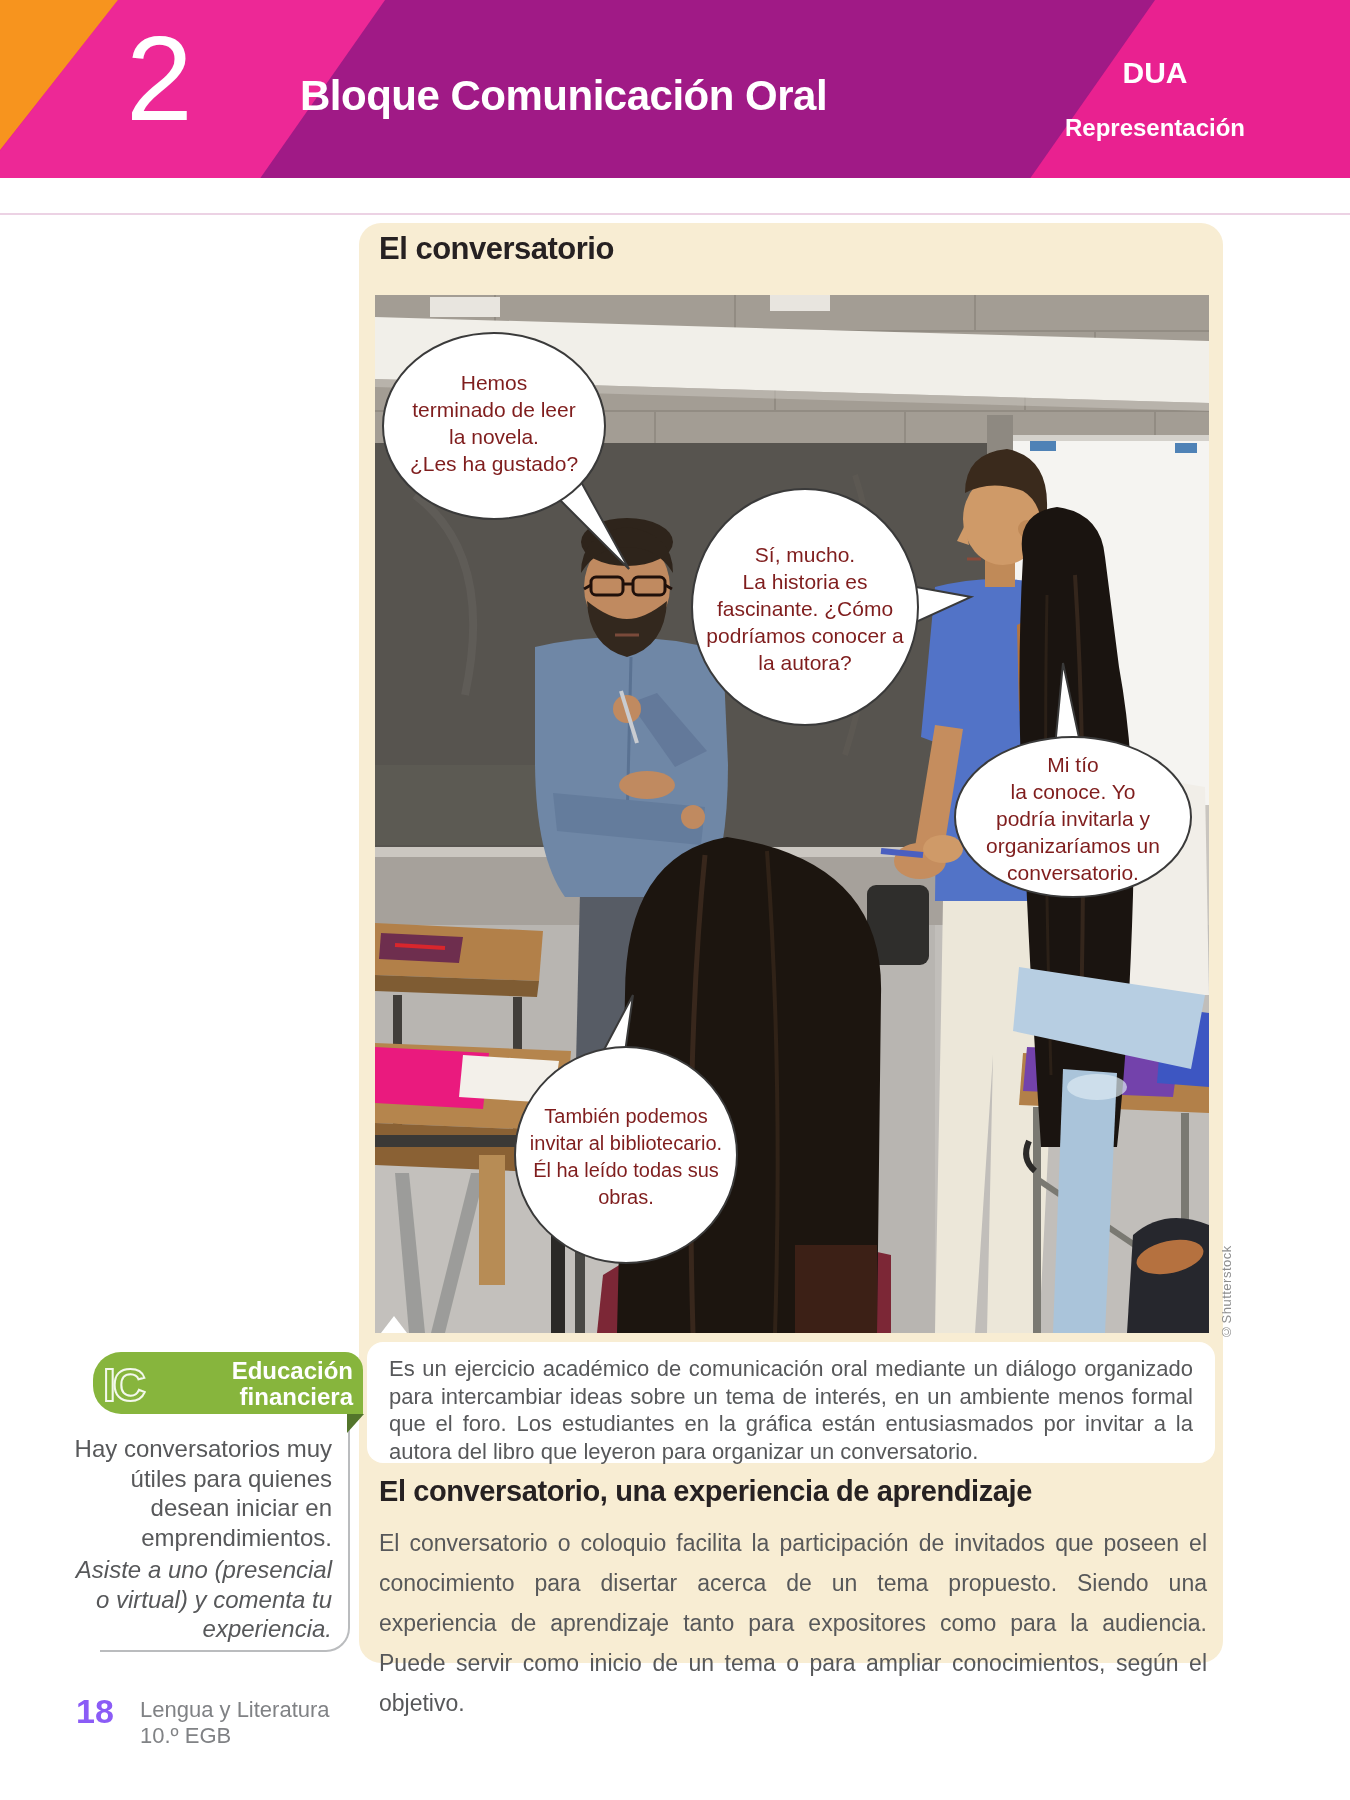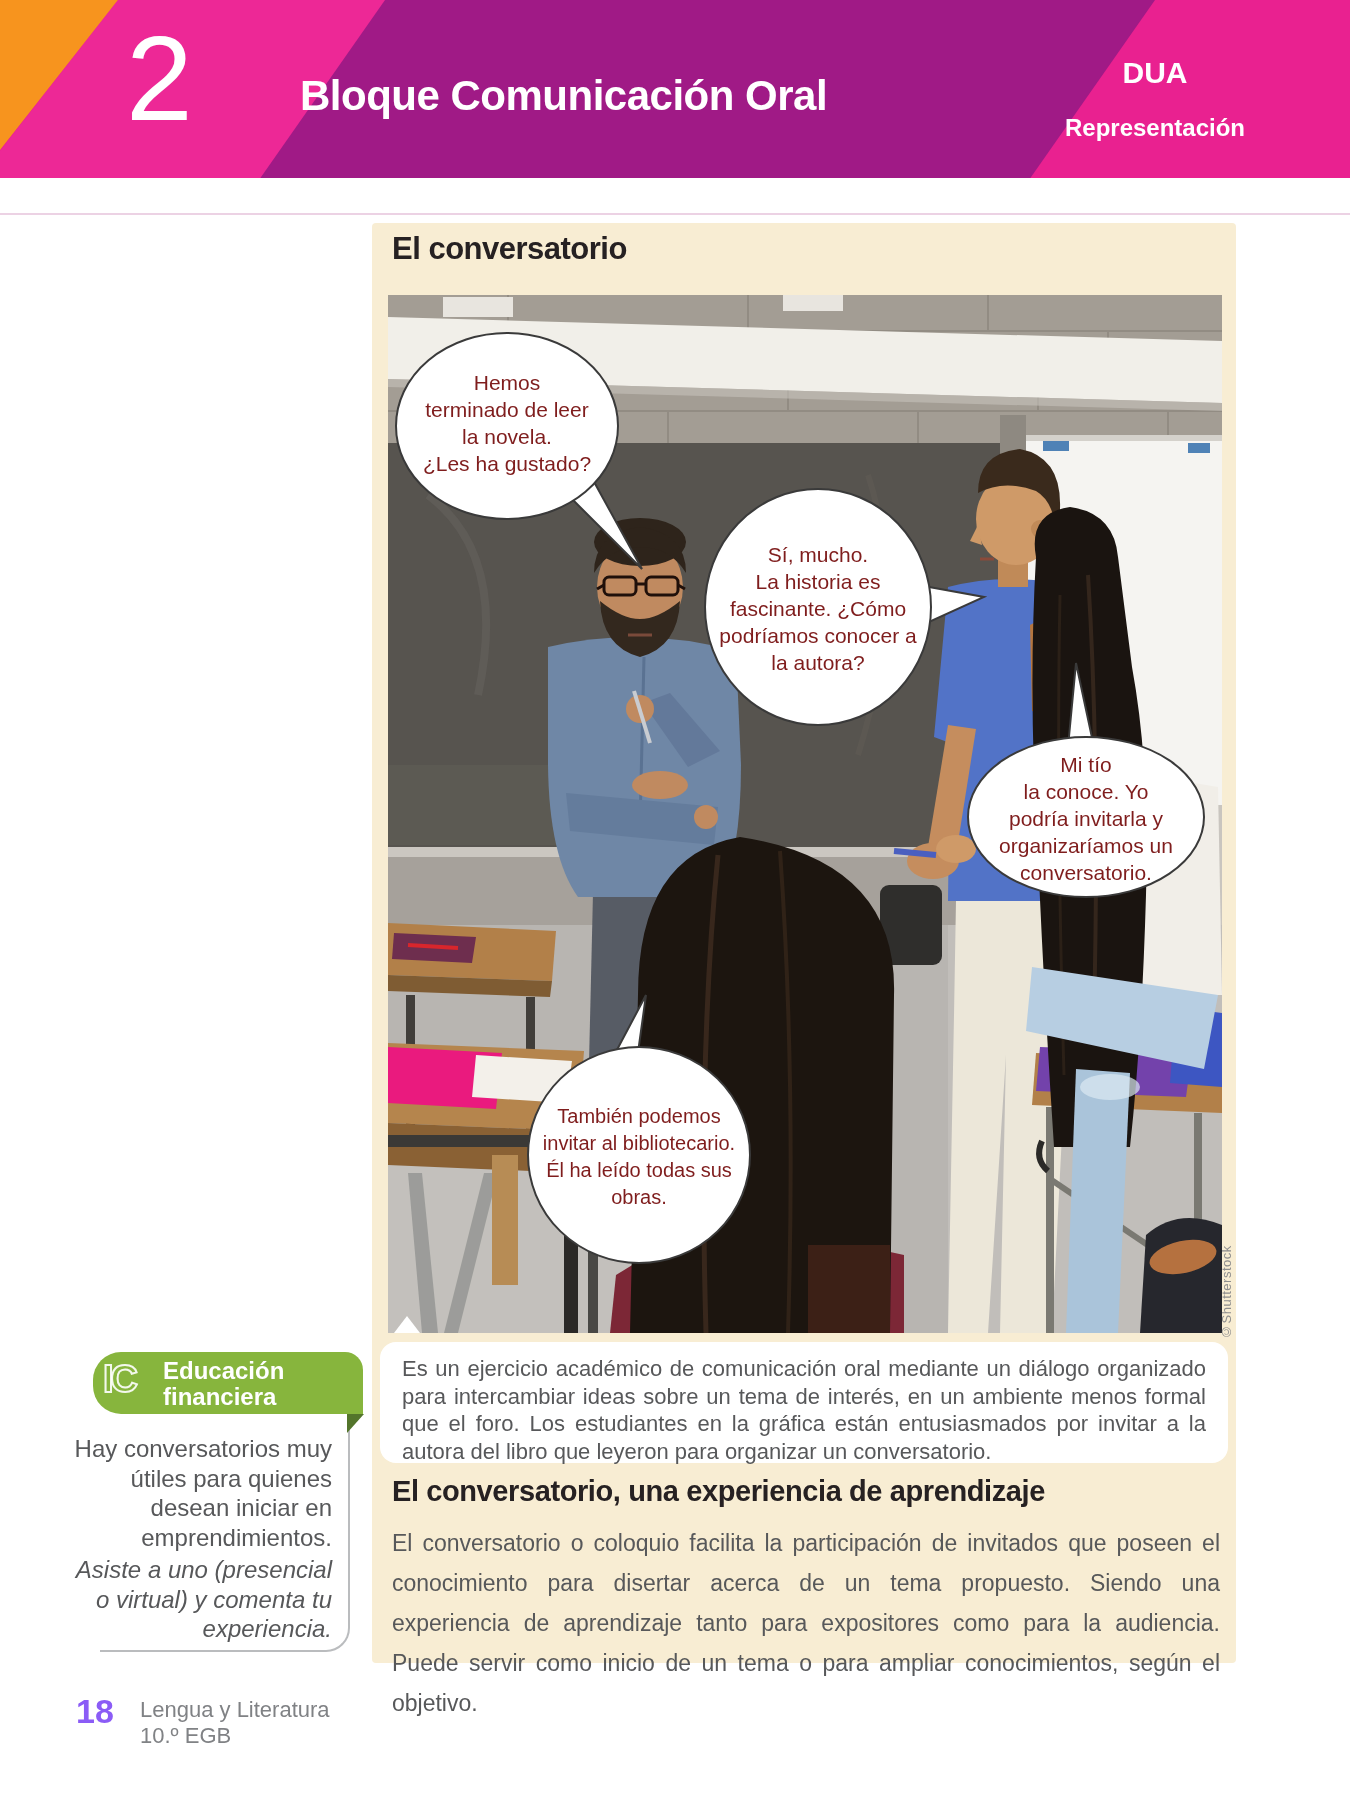--- a/index.html
+++ b/index.html
@@ -22,21 +22,21 @@
     transform:skewX(-35deg);transform-origin:top left;}
   .unit-number{position:absolute;left:126px;top:18px;font-size:120px;line-height:120px;color:#fff;
     font-weight:400;letter-spacing:-2px;}
   .header-title{position:absolute;left:300px;top:72px;font-size:42px;font-weight:700;color:#fff;letter-spacing:-.5px;}
   .dua{position:absolute;left:1030px;top:56px;width:250px;text-align:center;color:#fff;}
   .dua .l1{font-size:30px;font-weight:700;line-height:34px;}
   .dua .l2{font-size:24px;font-weight:700;line-height:28px;margin-top:24px;}
   .hairline{position:absolute;left:0;top:213px;width:1350px;height:2px;background:#ecd2e4;}
 
   
-  .panel{position:absolute;left:372px;top:223px;width:864px;height:1440px;background:var(--cream);border-radius:4px;}
+  .panel{position:absolute;left:359px;top:223px;width:864px;height:1440px;background:var(--cream);border-radius:22px;}
   .section-title{position:absolute;left:20px;top:8px;font-size:31px;font-weight:700;color:var(--ink);letter-spacing:-.5px;}
 
   
   .photo{position:absolute;left:16px;top:72px;width:834px;height:1038px;overflow:hidden;background:#a39d94;}
   .photo svg{position:absolute;left:0;top:0;}
   .bubble-text{position:absolute;text-align:center;font-size:21px;line-height:27px;color:#7f1d1d;white-space:pre-line;}
   .bt1{left:18px;top:74px;width:202px;}
   .bt2{left:322px;top:246px;width:216px;}
   .bt3{left:584px;top:456px;width:228px;}
   .bt4{left:146px;top:808px;width:210px;font-size:20px;}
@@ -53,23 +53,23 @@
   .bodytext{position:absolute;left:20px;top:1300px;width:828px;font-size:23px;line-height:40px;color:var(--body);
     text-align:justify;}
 
   
   .sb-frame{position:absolute;left:100px;top:1400px;width:250px;height:252px;
     border-right:2px solid #babcbe;border-bottom:2px solid #babcbe;border-bottom-right-radius:24px;}
   .sb-badge{position:absolute;left:93px;top:1352px;width:270px;height:62px;background:var(--green);
     border-radius:28px 18px 0 28px;}
   .sb-fold{position:absolute;left:347px;top:1414px;width:0;height:0;
     border-top:19px solid var(--green-dark);border-right:17px solid transparent;}
-  .sb-logo{position:absolute;left:10px;top:6px;font-size:38px;font-weight:700;color:transparent;
+  .sb-logo{position:absolute;left:10px;top:6px;font-size:46px;font-weight:700;color:transparent;
     -webkit-text-stroke:2px rgba(255,255,255,.9);letter-spacing:-3px;}
-  .sb-title{position:absolute;left:70px;top:6px;width:190px;text-align:left;color:#fff;font-weight:700;
+  .sb-title{position:absolute;left:70px;top:6px;width:190px;text-align:right;color:#fff;font-weight:700;
     font-size:24px;line-height:26px;}
   .sb-text{position:absolute;left:58px;top:1434px;width:274px;text-align:right;color:var(--body);
     font-size:24px;line-height:29.5px;}
   .sb-text .instr{font-style:italic;margin-top:3px;}
 
   
   .pageno{position:absolute;left:76px;top:1692px;font-size:34px;font-weight:700;color:#8b5cf6;}
   .subject{position:absolute;left:140px;top:1697px;font-size:22px;line-height:26px;color:var(--gray);}
   .standard{position:absolute;left:378px;top:1697px;width:746px;font-size:21px;line-height:27px;color:var(--pinktext);}
   .standard b{font-weight:700;}

